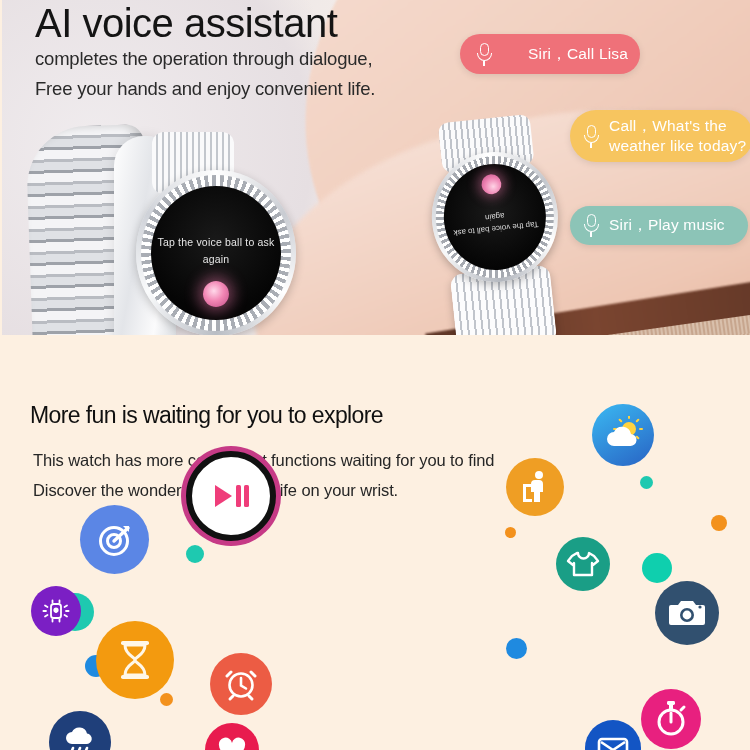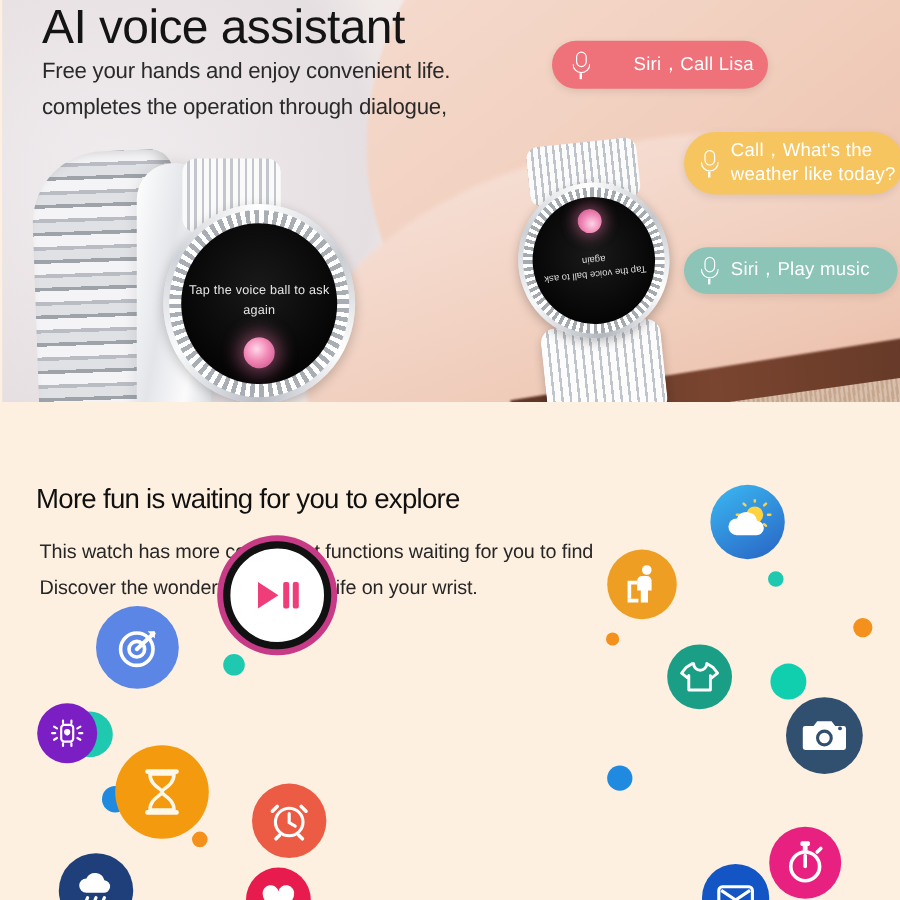--- a/index.html
+++ b/index.html
@@ -113,22 +113,22 @@
 
   <div class="panel-top">
     <div class="soft-left"></div>
     <div class="arm"></div>
     <div class="arm2"></div>
     <div class="table-wood"></div>
     <div class="fabric"></div>
 
     <div class="top-copy">
       <div class="h1">AI voice assistant</div>
+      <div class="p-line">completes the operation through dialogue,</div>
       <div class="p-line">Free your hands and enjoy convenient life.</div>
-      <div class="p-line">completes the operation through dialogue,</div>
     </div>
 
     <div class="watch-left">
       <div class="band-l"></div>
       <div class="band-l2"></div>
       <div class="band-l3"></div>
       <div class="band-l4"></div>
       <div class="case-l">
         <div class="bezel-l"></div>
         <div class="screen-l">

